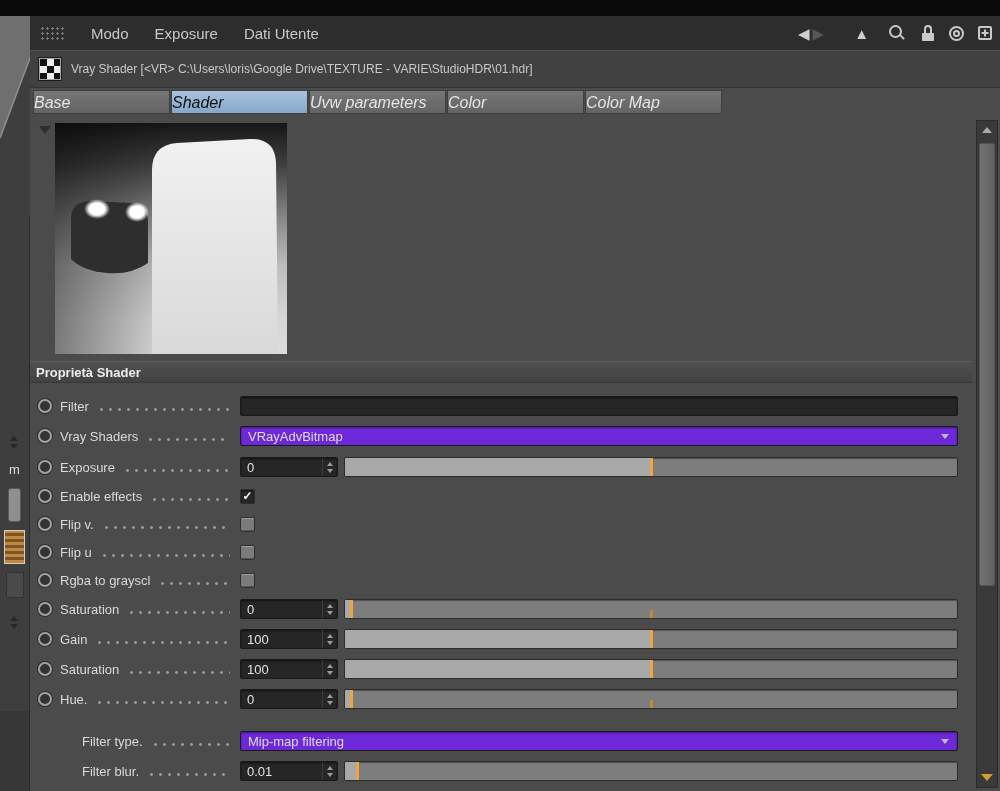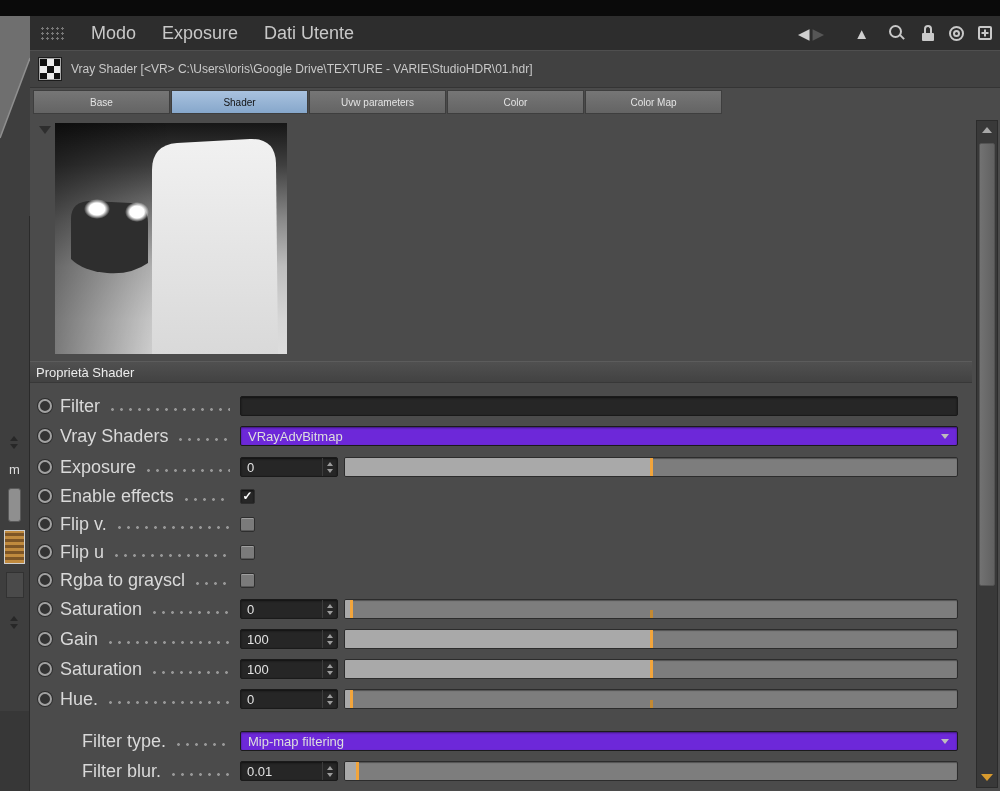--- a/index.html
+++ b/index.html
@@ -30,21 +30,21 @@
 
   
   .main { position:absolute; top:16px; left:30px; width:970px; height:775px; }
 
   
   .menubar { height:34px; background:#2d2d2d; display:flex; align-items:center;
              padding:0 8px; position:relative; }
   .grip { width:26px; height:15px; margin:0 12px 0 2px;
           background:radial-gradient(circle,#787878 1px,transparent 1.2px);
           background-size:5px 5px; }
-  .menu-item { color:#c8c8c8; font-size:18px; padding:0 13px; height:100%;
+  .menu-item { color:#c8c8c8; font-size:15px; padding:0 13px; height:100%;
                display:flex; align-items:center; cursor:default; }
   .menu-icons { position:absolute; right:8px; top:0; height:100%; display:flex; align-items:center; }
   .tri { color:#cfcfcf; font-size:15px; line-height:1; }
   .tri.fwd { color:#565656; margin-left:3px; }
   .gap30 { width:30px; } .gap20 { width:20px; } .gap16 { width:16px; } .gap14 { width:14px; }
   .ic-search { position:relative; width:16px; height:16px; }
   .ic-search::before { content:""; position:absolute; top:0; left:0; width:9px; height:9px;
                        border:2px solid #c9c9c9; border-radius:50%; }
   .ic-search::after { content:""; position:absolute; left:10px; top:11px; width:6px; height:2px;
                       background:#c9c9c9; transform:rotate(45deg); }
@@ -65,45 +65,45 @@
   .titlebar { height:38px; background:#414141; border-top:1px solid #4f4f4f;
               border-bottom:1px solid #343434; display:flex; align-items:center; padding:0 9px; }
   .checker { width:22px; height:22px; flex:none;
              background:repeating-conic-gradient(#ededed 0 25%, #121212 0 50%);
              background-size:14px 14px; border:1px solid #a6a6a6;
              box-shadow:0 0 0 1px #1c1c1c; margin-right:10px; }
   .title-text { color:#c9c9c9; font-size:12px; white-space:nowrap; }
 
   
   .tabbar { height:29px; display:flex; align-items:flex-end; padding:0 0 3px 3px; gap:1px; }
-  .tab { width:137px; height:24px; line-height:23px; text-align:center; font-size:10px;
+  .tab { width:137px; height:24px; line-height:23px; font-size:16px;
          color:#e4e4e4; background:linear-gradient(#767676,#646464);
-         border:1px solid #3e3e3e; cursor:default; }
+         border:1px solid #3e3e3e; cursor:default;font-style:italic; }
   .tab.active { background:linear-gradient(#a9c2df,#86a7cb); color:#121212; }
 
   
   .content { position:absolute; top:101px; left:0; width:942px; height:674px; background:#4b4b4b; overflow:hidden; }
   .fold { position:absolute; left:9px; top:9px; width:0; height:0;
           border-left:6px solid transparent; border-right:6px solid transparent;
           border-top:8px solid #2e2e2e; }
   .preview { position:absolute; left:25px; top:6px; width:232px; height:231px; }
 
   .pane { position:absolute; top:244px; left:0; width:100%; }
   .section-header { height:22px; background:linear-gradient(#505050,#424242);
                     border-top:1px solid #5c5c5c; border-bottom:1px solid #383838;
-                    color:#ececec; font-weight:normal; font-size:13px;
+                    color:#ececec; font-weight:bold; font-size:13px;
                     display:flex; align-items:center; padding-left:6px; }
   .rows { padding-top:8px; }
   .row { display:flex; align-items:center; height:30px; padding-left:8px; padding-right:14px; }
   .row.cb { height:28px; }
   .row.mt11 { margin-top:1px; } .row.mt12 { margin-top:12px; }
   .row.nodot { padding-left:44px; }
   .anim-dot { width:14px; height:14px; border-radius:50%; border:2px solid #a2a2a2;
               background:#333; flex:none; box-shadow:0 0 0 1px #2d2d2d; }
-  .plabel { color:#d9d9d9; font-size:18px; margin-left:8px; white-space:nowrap; }
+  .plabel { color:#d9d9d9; font-size:13px; margin-left:8px; white-space:nowrap; }
   .leader { flex:1; align-self:stretch; margin:0 10px 0 8px;
             background:radial-gradient(circle,#989898 1.3px,transparent 1.5px) left 62% / 9px 3px repeat-x; }
   .controls { width:718px; flex:none; display:flex; align-items:center; }
 
   .tinput { width:718px; height:20px; background:#262626; border:1px solid #1a1a1a;
             border-radius:2px; color:#e3e3e3; font-size:13px; padding:0 6px; outline:none;
             box-shadow:inset 0 1px 2px rgba(0,0,0,.55); }
   .dd { flex:1; height:20px; background:#6d28d9; border:1px solid #1b1b1b; border-radius:2px;
         display:flex; align-items:center; box-shadow:inset 0 1px 2px rgba(0,0,0,.45); cursor:default; }
   .dd-val { color:#dedede; font-size:13px; padding-left:7px; flex:1; white-space:nowrap; }

